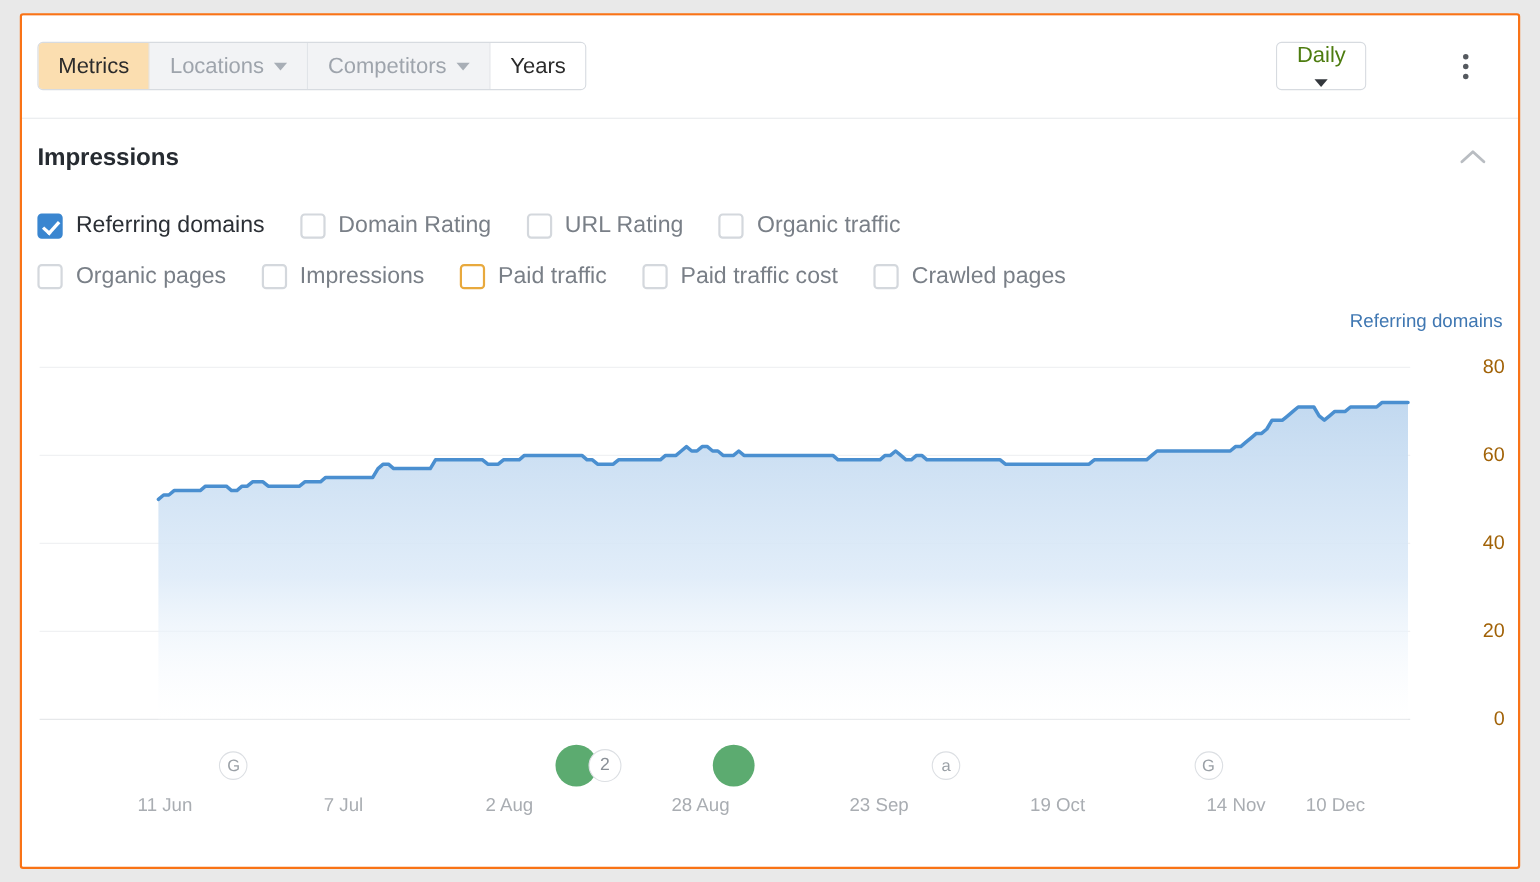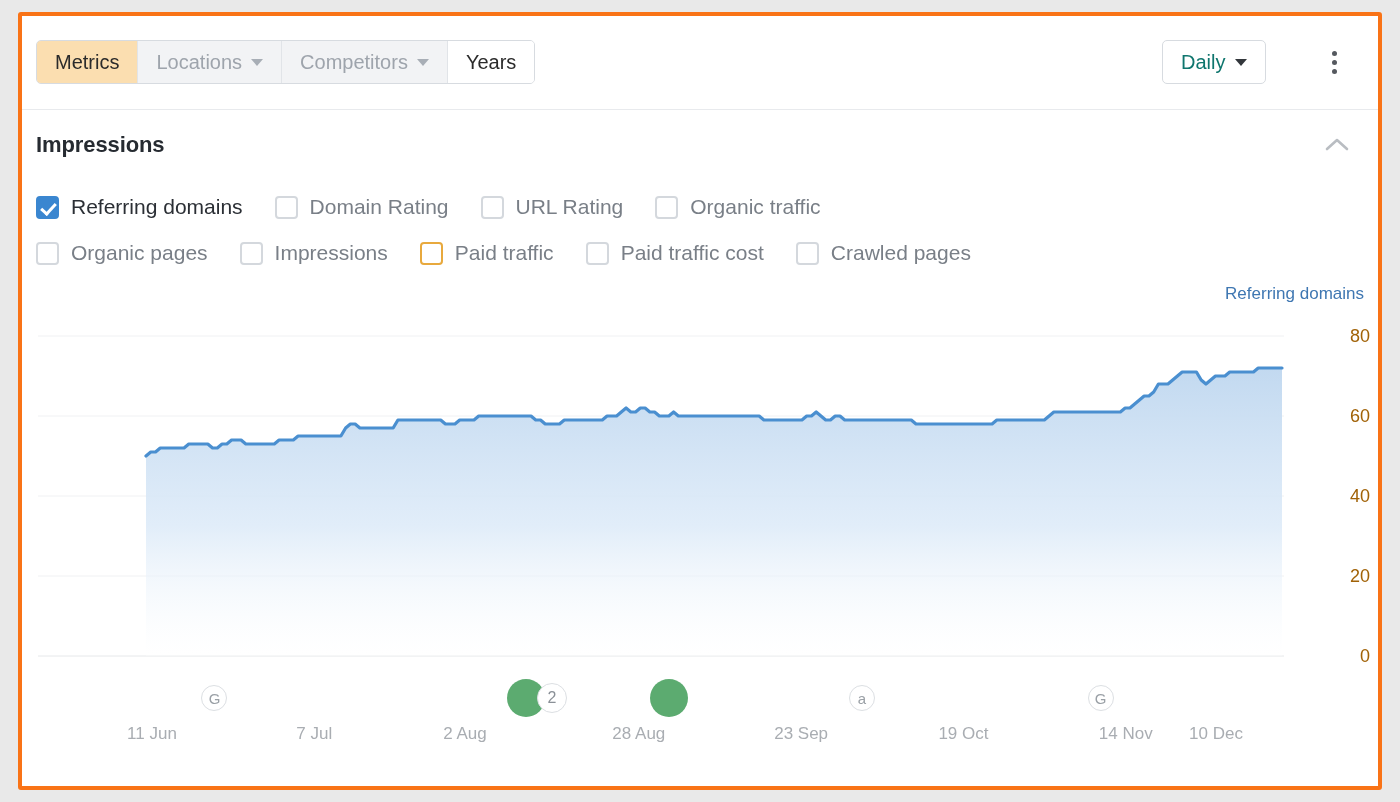--- a/index.html
+++ b/index.html
@@ -7,21 +7,21 @@
     width: 1400px; height: 802px;
     background: #e9e9e9;
     font-family: "Liberation Sans", sans-serif;
     overflow: hidden;
   }
   .page {
     position: absolute;
     left: 18px; top: 12px;
     width: 1364px; height: 778px;
     background: #ffffff;
-    border: 4px solid #f97316;
+    border: 2px solid #f97316;
     border-radius: 3px;
     overflow: hidden;
   }
 
   
   .toolbar {
     position: relative;
     height: 94px;
     border-bottom: 1px solid #e8eaed;
     background: #fff;
@@ -79,23 +79,24 @@
   .daily-btn {
     position: absolute;
     left: 1140px; top: 24px;
     height: 44px;
     display: flex; align-items: center; gap: 10px;
     padding: 0 18px;
     border: 1px solid #d7dbe0;
     border-radius: 5px;
     background: #fff;
     font-size: 20px;
-    color: #0f766e;
+    color: #4d7c0f;
     cursor: pointer;
     user-select: none;
+    flex-direction: column;
   }
   .daily-btn .caret { border-top-color: #33373c; }
 
   .kebab {
     position: absolute;
     left: 1290px; top: 24px;
     width: 44px; height: 44px;
     display: flex; flex-direction: column;
     align-items: center; justify-content: center;
     gap: 4px;

